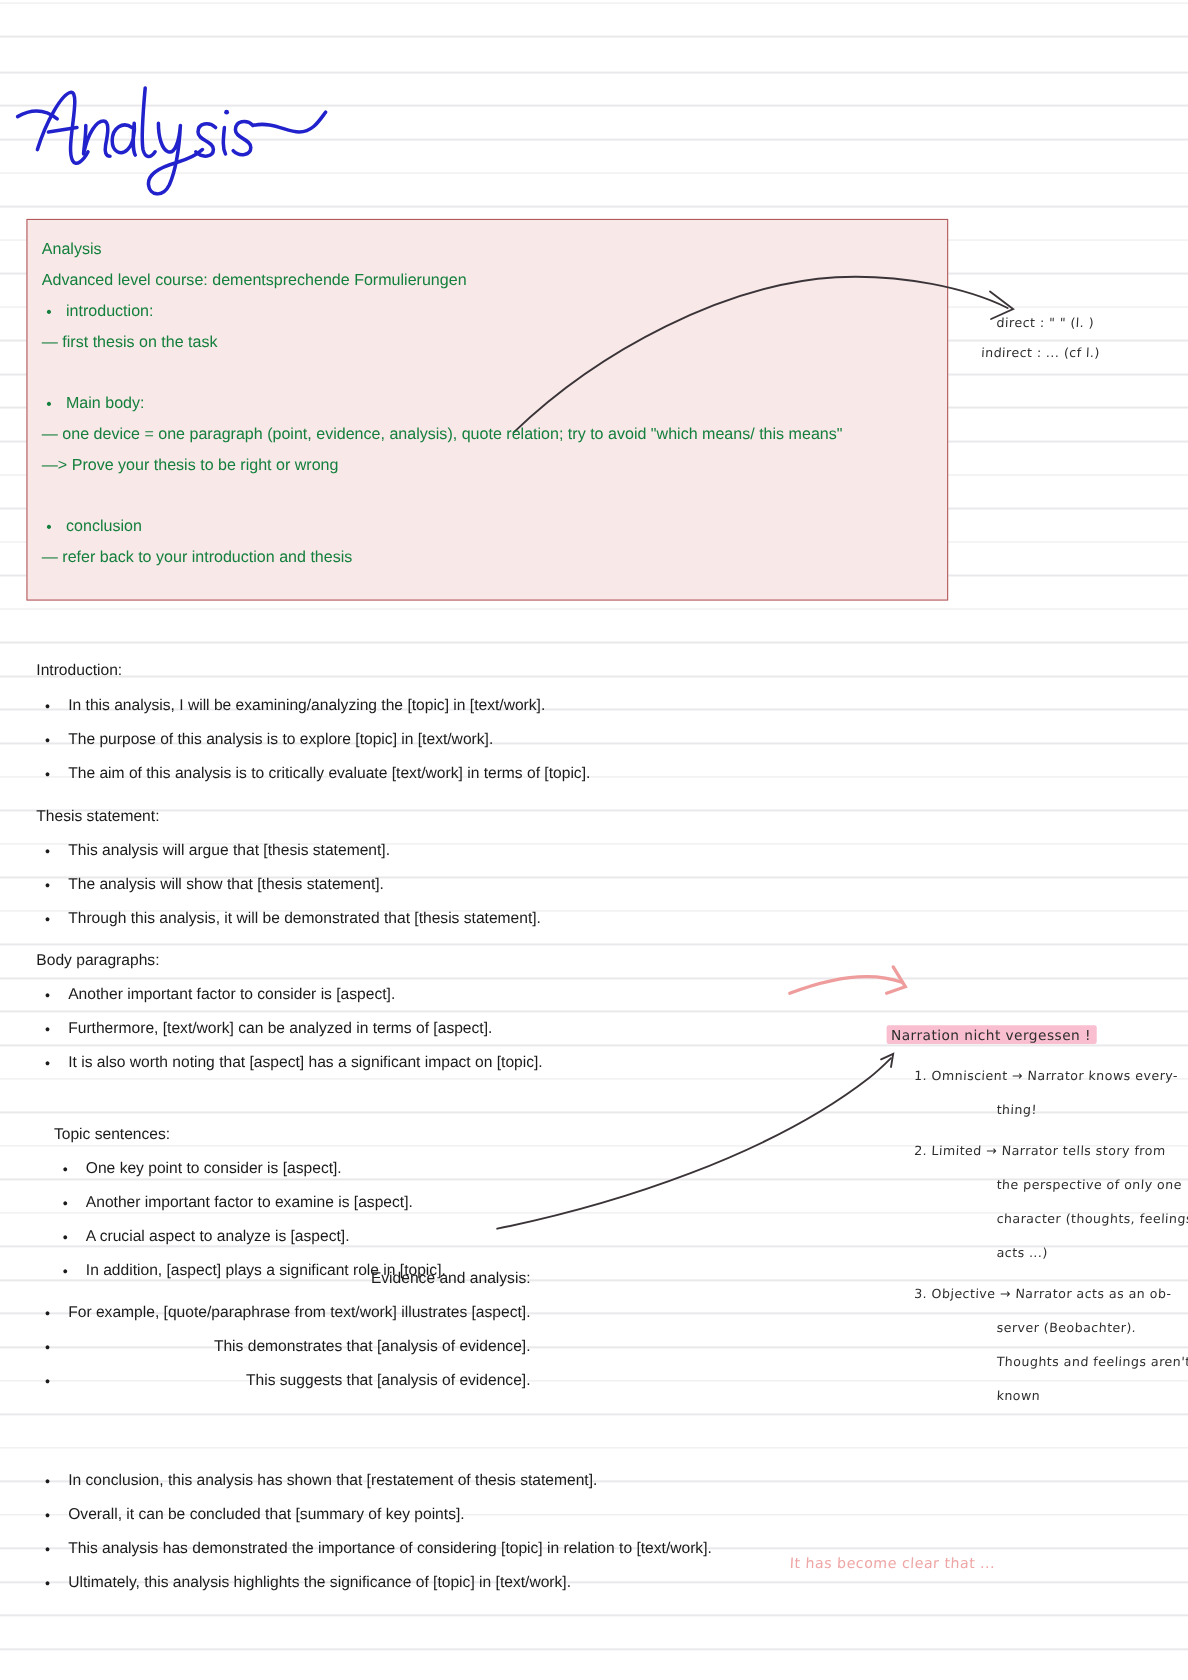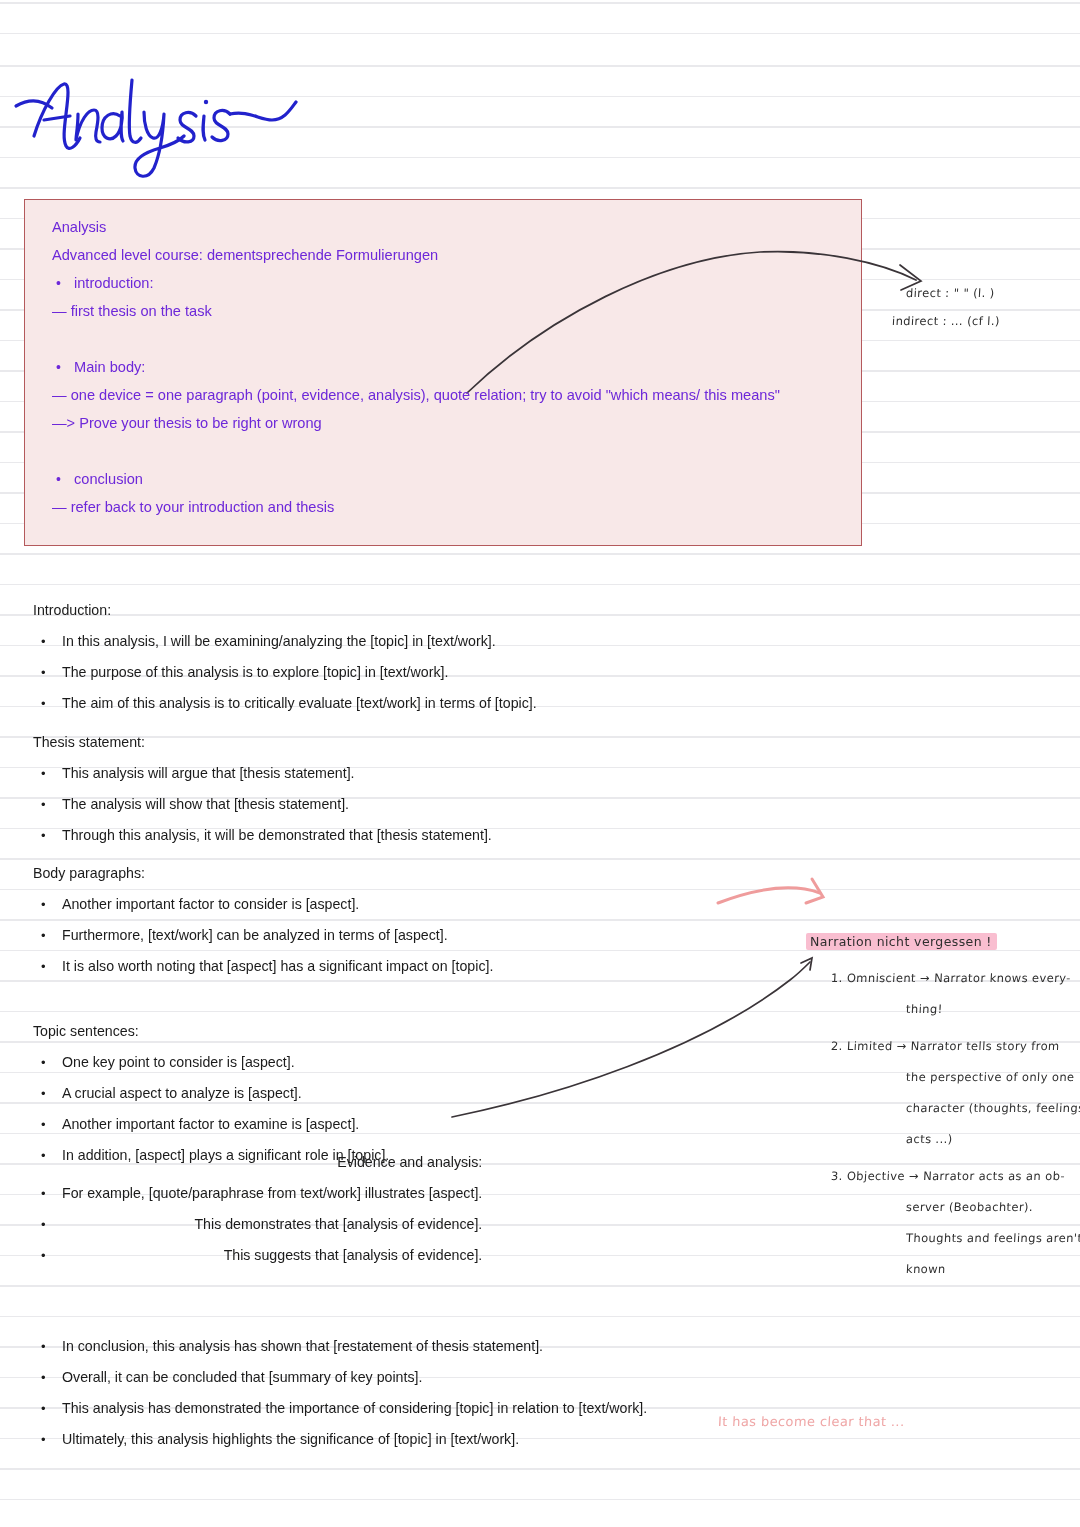--- a/index.html
+++ b/index.html
@@ -38,22 +38,21 @@
     position:absolute;left:24px;top:199px;width:838px;height:347px;
     background:#f8e8e8;
     border:1.5px solid #b4595c;
     box-sizing:border-box;
     z-index:1;
   }
   #pink-box-text{
     position:absolute;left:38px;top:213px;width:820px;z-index:3;
     font-size:14.6px;
     line-height:28px;
-    color:#6d28d9;
-    margin-left:14px;
+    color:#15803d;
   }
   #pink-box-text .ln{height:28px;white-space:nowrap;}
   #pink-box-text .bullet{padding-left:22px;position:relative;}
   #pink-box-text .bullet::before{
     content:"•";position:absolute;left:4px;top:0;font-size:14px;
   }
   #pink-box-text .gap{height:28px;}
 
   
   .section{position:absolute;left:33px;z-index:3;font-size:14.2px;color:#1b1b1b;}
@@ -151,26 +150,26 @@
     </ul>
   </div>
 <div class="section" style="top:858px;">
     <div class="head">Body paragraphs:</div>
     <ul>
       <li>Another important factor to consider is [aspect].</li>
       <li>Furthermore, [text/work] can be analyzed in terms of [aspect].</li>
       <li>It is also worth noting that [aspect] has a significant impact on [topic].</li>
     </ul>
   </div>
-<div class="section" style="top:1016px;">
+<div class="section" style="top:1016px;margin-left:16px;">
     <div class="head">Topic sentences:</div>
     <ul>
       <li>One key point to consider is [aspect].</li>
+      <li>Another important factor to examine is [aspect].</li>
       <li>A crucial aspect to analyze is [aspect].</li>
-      <li>Another important factor to examine is [aspect].</li>
       <li>In addition, [aspect] plays a significant role in [topic].</li>
     </ul>
   </div>
 <div class="section" style="top:1147px;text-align:right;">
     <div class="head">Evidence and analysis:</div>
     <ul>
       <li>For example, [quote/paraphrase from text/work] illustrates [aspect].</li>
       <li>This demonstrates that [analysis of evidence].</li>
       <li>This suggests that [analysis of evidence].</li>
     </ul>

